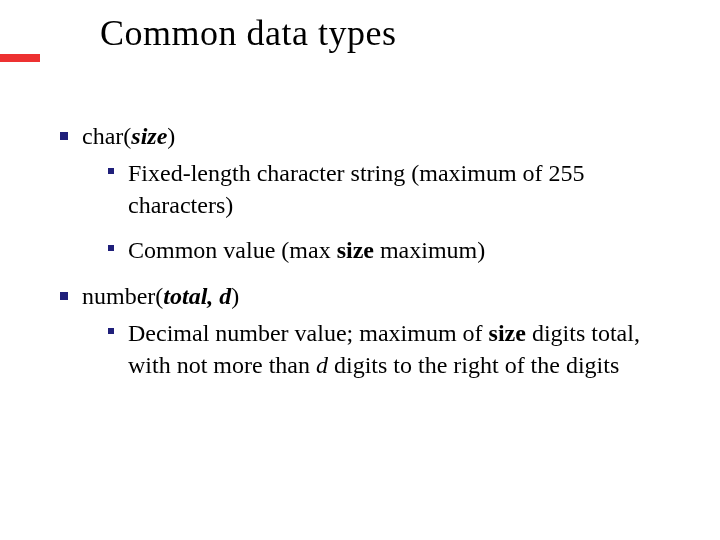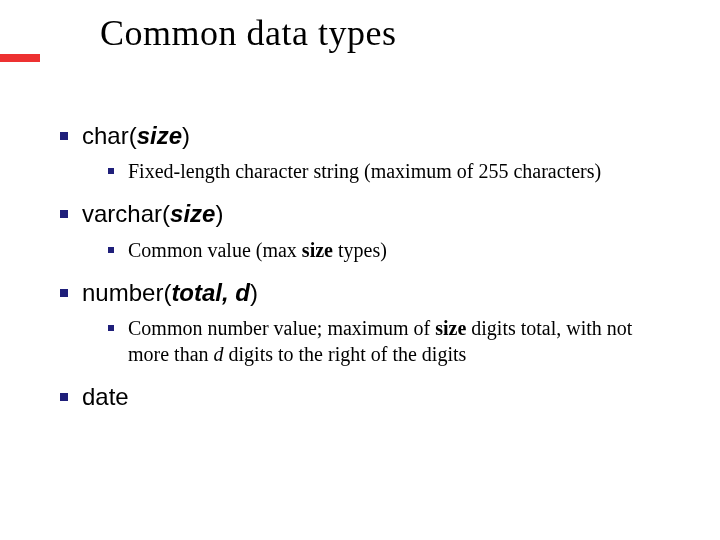--- a/index.html
+++ b/index.html
@@ -53,53 +53,51 @@
     left: 10px;
     top: 12px;
     width: 8px;
     height: 8px;
     background: #1f1f7a;
   }
   .lvl2 {
     margin: 6px 0 14px 0;
     padding-left: 78px;
     position: relative;
-    font-size: 20px;
+    font-size: 24px;
     line-height: 1.3;
     font-family: Liberation Serif, serif;
   }
   .lvl2::before {
     content: "";
     position: absolute;
     left: 58px;
     top: 10px;
     width: 6px;
     height: 6px;
     background: #1f1f7a;
   }
   .code {
-    font-family: Liberation Sans, sans-serif;
+    font-family: Liberation Serif, serif;
   }
   .ital {
     font-style: italic;
   }
   .bold {
     font-weight: bold;
     margin-top: 12px;
   }
 </style>
 </head>
 <body>
 <div class="slide">
 
   <div class="accent-bar"></div>
   <div class="title">Common data types</div>
   <div class="content" id="content-root">
       <div class="lvl1"><span class="code">char(</span><span class="code ital bold">size</span><span class="code">)</span></div>
       <div class="lvl2"><span>Fixed-length character string (maximum of 255 characters)</span></div>
-      <div class="lvl1"><span class="code">varchar(</span><span class="code ital bold">size</span><span class="code">)</span></div>
-      <div class="lvl2"><span>Common value (max </span><span class="bold">size</span><span> types)</span></div>
+      <div class="lvl2"><span>Common value (max </span><span class="bold">size</span><span> maximum)</span></div>
       <div class="lvl1"><span class="code">number(</span><span class="code ital bold">total, d</span><span class="code">)</span></div>
-      <div class="lvl2"><span>Common number value; maximum of </span><span class="bold">size</span><span> digits total, with not more than </span><span class="ital">d</span><span> digits to the right of the digits</span></div>
-      <div class="lvl1"><span class="code">date</span></div>
+      <div class="lvl2"><span>Decimal number value; maximum of </span><span class="bold">size</span><span> digits total, with not more than </span><span class="ital">d</span><span> digits to the right of the digits</span></div>
     </div>
 
 </div>
 
 </body></html>

